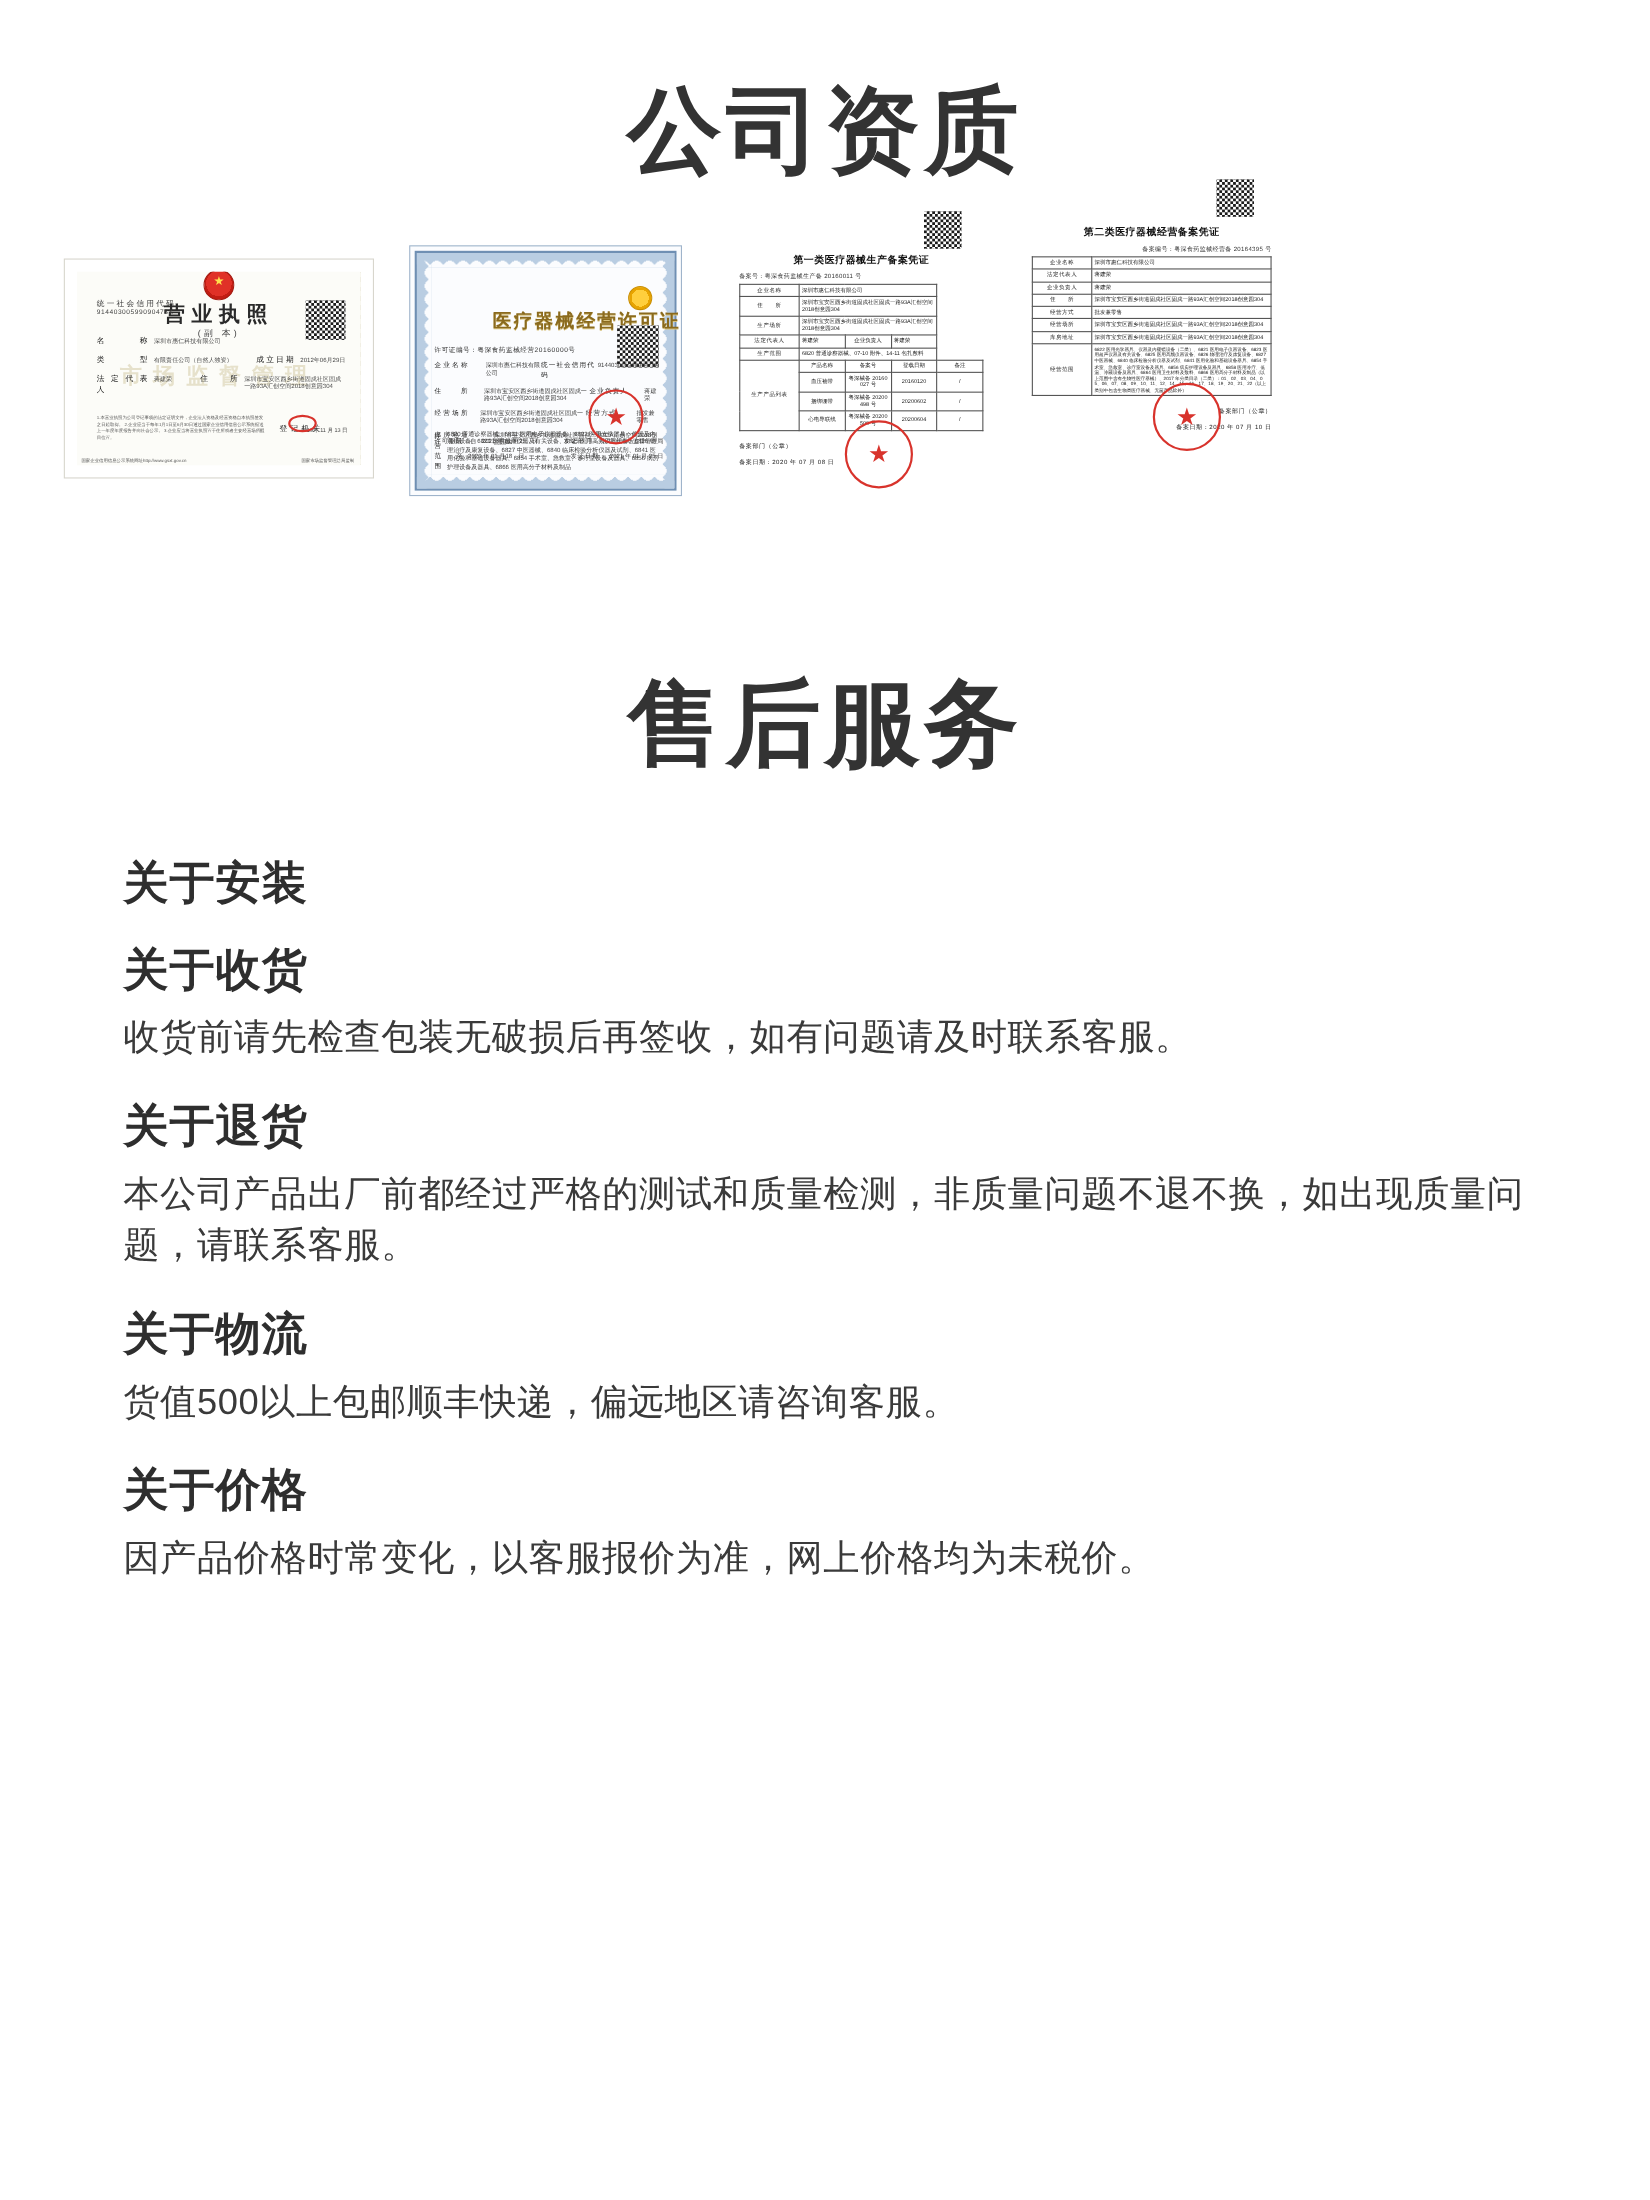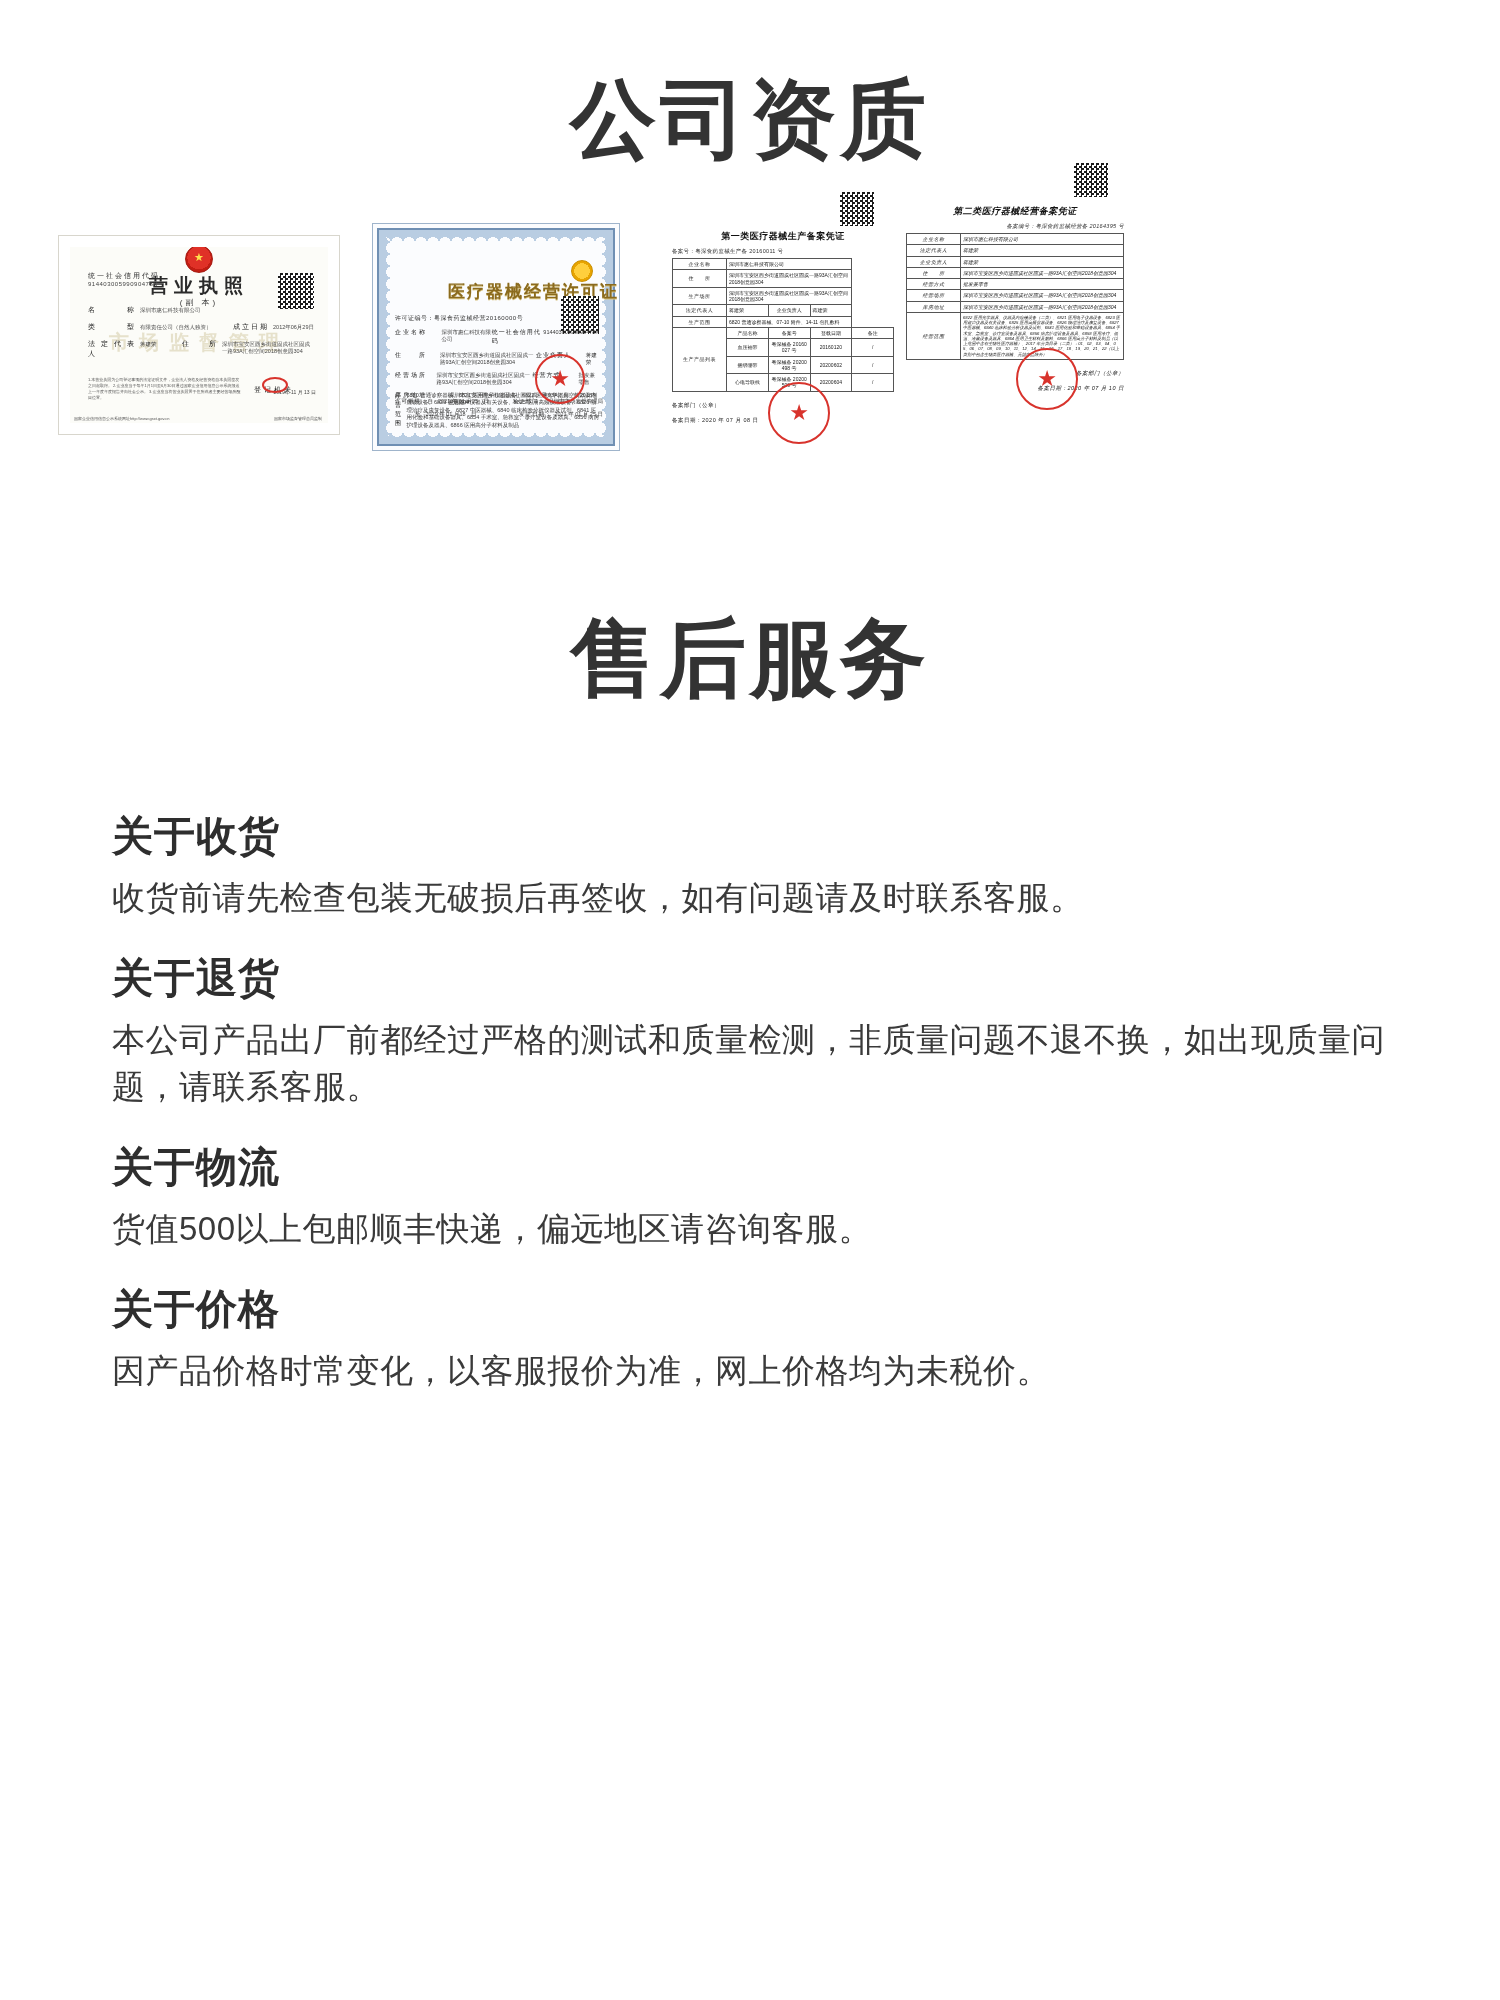--- a/index.html
+++ b/index.html
@@ -117,21 +117,21 @@
   .med-scope .v{ color:#3c3c3c; line-height:1.35; }
   .med-foot{ position:absolute; left:22px; right:16px; bottom:26px; font-size:5.5px; }
   .med-foot .line{ display:flex; align-items:baseline; margin-bottom:6px; }
   .med-foot .k{ color:#222; letter-spacing:1px; }
   .med-foot .v{ color:#3c3c3c; margin-left:4px; }
   .med-foot .k2{ margin-left:auto; color:#222; letter-spacing:1px; }
   .med-foot .v2{ color:#3c3c3c; margin-left:3px; }
 
   
   #cert-prodfiling{ left:672px; top:55px; width:222px; height:265px; }
-  #cert-bizfiling { left:906px; top:30px; width:218px; height:290px;font-style:italic; }
+  #cert-bizfiling { left:938px; top:30px; width:218px; height:290px; }
   .file-title{ text-align:center; font-size:9px; font-weight:bold;
      color:#111; letter-spacing:.5px; }
   .file-no{ font-size:5.5px; color:#333; margin-top:5px; letter-spacing:.3px; }
   .file-no.right{ text-align:right; }
   table.ftab{ width:100%; border-collapse:collapse; margin-top:3px;
      font-size:5px; color:#222; table-layout:fixed; }
   table.ftab td{ border:1px solid #555; padding:2px 2px; vertical-align:middle;
      line-height:1.25; word-break:break-all; }
   table.ftab td.k{ width:54px; text-align:center; letter-spacing:.5px; }
   table.ftab td.kc{ text-align:center; }
@@ -384,20 +384,21 @@
     </div>
 
   </div>
 
   <div class="mega-title" id="title-aftersales">售后服务</div>
 
   <div class="service">
 
 
     <div class="svc-block">
+      <h2 class="svc-h">关于安装</h2>
     </div>
 
     <div class="svc-block">
       <h2 class="svc-h">关于收货</h2>
       <p class="svc-p">收货前请先检查包装无破损后再签收，如有问题请及时联系客服。</p>
     </div>
 
     <div class="svc-block">
       <h2 class="svc-h">关于退货</h2>
       <p class="svc-p">本公司产品出厂前都经过严格的测试和质量检测，非质量问题不退不换，如出现质量问题，请联系客服。</p>

